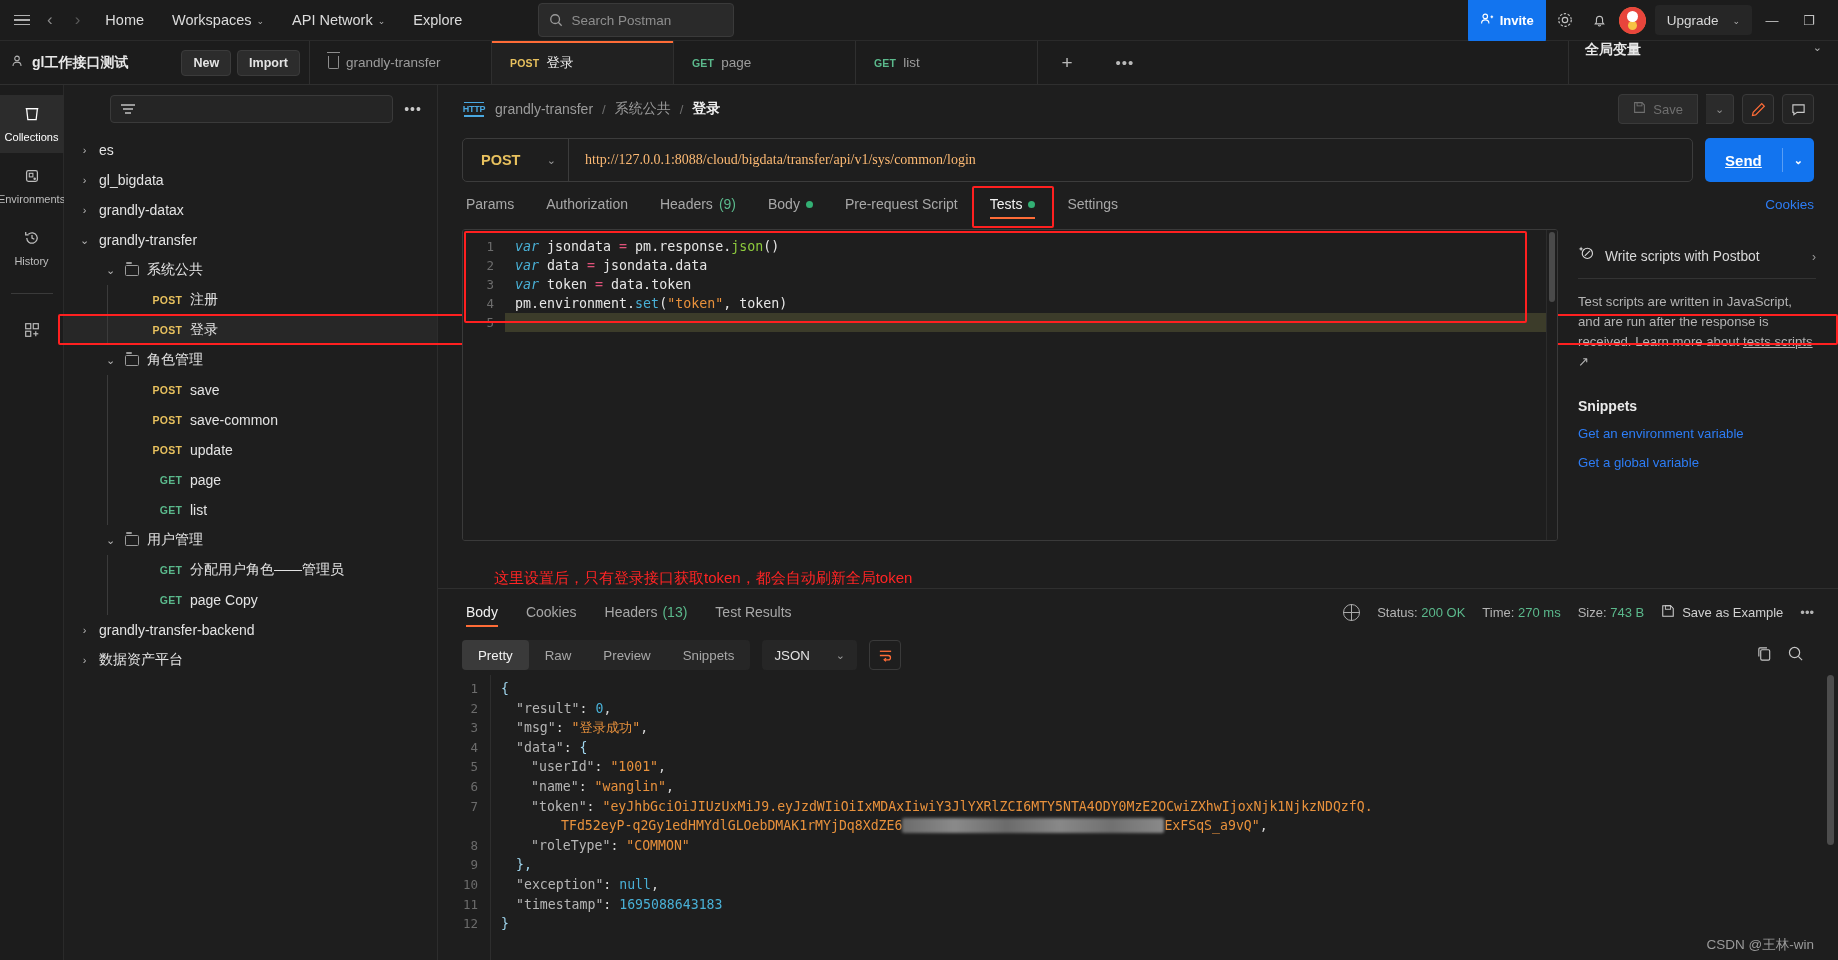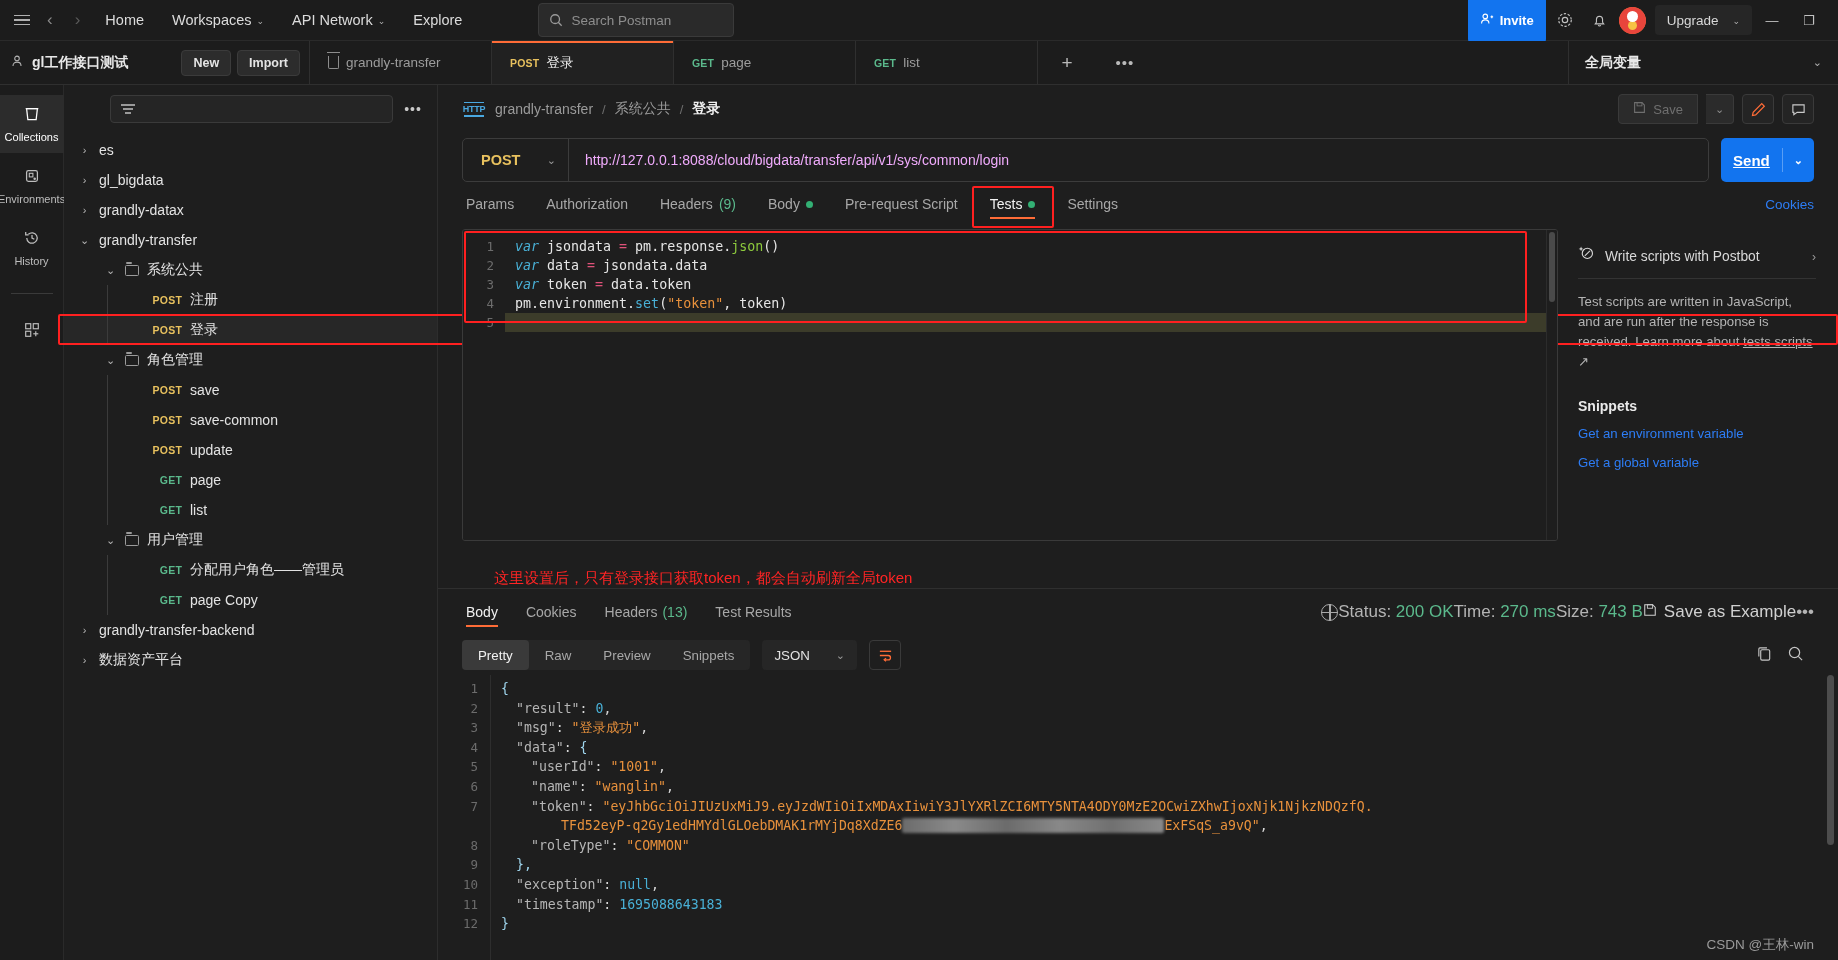--- a/index.html
+++ b/index.html
@@ -67,21 +67,21 @@
     border-right: 1px solid #2f2f2f; font-size: 13.5px; color: #9d9d9d; position: relative;
   }
   .rtab.active { background: #212121; color: #e9e9e9; }
   .rtab.active:before { content:""; position:absolute; top:0; left:0; right:0; height:2px; background:#ff6c37; }
   .meth { font-size: 10.5px; font-weight: bold; letter-spacing: .2px; }
   .meth.post { color: #e8c15e; }
   .meth.get  { color: #5bb98c; }
   .tab-plus { width: 58px; display: flex; align-items: center; justify-content: center; color: #b9b9b9; font-size: 19px; }
   .tab-dots { width: 58px; display: flex; align-items: center; justify-content: center; color: #b9b9b9; font-size: 15px; letter-spacing: 1px;}
   .envsel {
-    width: 270px; border-left: 1px solid #2f2f2f; display: flex; align-items: center; justify-content: space-between;
+    width: 270px; border-left: 1px solid #2f2f2f; display: flex; align-items: flex-start; justify-content: space-between;
     padding: 0 16px; color: #e8e8e8; font-size: 14px; font-weight: bold;
   }
   .envsel .caret2 { color: #b0b0b0; font-size: 11px; font-weight: normal; }
   .trashicon { width: 11px; height: 13px; border: 1.4px solid #8d8d8d; border-top: none; border-radius: 0 0 2px 2px; position: relative; }
   .trashicon:before { content:""; position:absolute; top:-4px; left:-2.4px; width: 13px; height: 1.4px; background:#8d8d8d; }
 
   
   .mainrow { flex: 1; display: flex; min-height: 0; }
 
   
@@ -130,24 +130,24 @@
              display: flex; align-items: center; justify-content: center; color: #8e8e8e; font-size: 11px; }
   .sqbtn { width: 32px; height: 30px; border: 1px solid #3a3a3a; border-radius: 4px; display: flex; align-items: center;
            justify-content: center; color: #c9c9c9; font-size: 14px; background: #242424; }
   .sqbtn.accent { color: #ff6c37; }
 
   .urlrow { display: flex; align-items: center; gap: 12px; padding: 5px 24px 0 24px; }
   .urlbox { flex: 1; height: 44px; background: #1e1e1e; border: 1px solid #3c3c3c; border-radius: 5px; display: flex; align-items: center; }
   .methsel { width: 106px; height: 100%; display: flex; align-items: center; justify-content: space-between;
              padding: 0 12px 0 18px; color: #e8c15e; font-size: 14.5px; font-weight: bold; border-right: 1px solid #3c3c3c; }
   .methsel .c { color: #9a9a9a; font-size: 11px; font-weight: normal; }
-  .urltext { padding-left: 16px; color: #f0abfc; font-size: 14px; font-family: Liberation Sans, sans-serif; }
+  .urltext { padding-left: 16px; color: #fdba74; font-size: 14px; font-family: Liberation Serif, serif; }
   .sendbtn { background: #1274ef; color: #fff; font-size: 15px; font-weight: bold; height: 44px; border-radius: 5px;
              display: flex; align-items: center; }
-  .sendbtn .lbl { padding: 0 12px; text-decoration: underline; }
+  .sendbtn .lbl { padding: 0 20px; text-decoration: underline; }
   .sendbtn .sep { width: 1px; height: 24px; background: rgba(255,255,255,.3); }
   .sendbtn .car { padding: 0 11px; font-size: 11px; }
 
   .reqtabs { display: flex; align-items: center; padding: 0 24px; height: 44px; gap: 0; position: relative; }
   .rq { font-size: 14px; color: #a8a8a8; padding: 0 16px; height: 44px; display: flex; align-items: center; gap: 6px; position: relative;}
   .rq:first-child{ padding-left:4px; }
   .rq.active { color: #f2f2f2; }
   .rq.active:after { content:""; position:absolute; left:16px; right:16px; bottom:7px; height: 2px; background:#ff6c37; }
   .dotg { width: 7px; height: 7px; border-radius: 50%; background: #33b074; }
   .cnt { color: #5bb98c; }
@@ -179,21 +179,21 @@
   .ph { color: #eaeaea; font-size: 14px; font-weight: bold; margin: 26px 0 12px; }
   .plink { color: #2d7df6; font-size: 13.2px; margin-bottom: 14px; display:block; }
 
   
   .respwrap { border-top: 1px solid #2f2f2f; display: flex; flex-direction: column; min-height: 0; height: 372px; position: relative;}
   .resptabs { height: 46px; display: flex; align-items: center; padding: 0 24px; }
   .rt { font-size: 14px; color: #a8a8a8; padding: 0 14px; height: 46px; display: flex; align-items: center; gap: 5px; position: relative;}
   .rt:first-child { padding-left: 4px; }
   .rt.active { color: #f2f2f2; }
   .rt.active:after { content:""; position:absolute; left:4px; right:14px; bottom:8px; height:2px; background:#ff6c37; }
-  .meta { margin-left: auto; display: flex; align-items: center; font-size: 17px; color: #b4b4b4; }
+  .meta { margin-left: auto; display: flex; align-items: center; gap: 17px; font-size: 13px; color: #b4b4b4; }
   .meta .g { color: #5bb98c; }
   .globe { width: 17px; height: 17px; border: 1.3px solid #a9a9a9; border-radius: 50%; position: relative; }
   .globe:before { content:""; position:absolute; left:7px; top:-1px; width:1.3px; height:17px; background:#a9a9a9;}
   .globe:after { content:""; position:absolute; top:7px; left:-1px; width:17px; height:1.3px; background:#a9a9a9;}
   .savex { display: flex; align-items: center; gap: 7px; color: #d0d0d0; }
   .viewrow { display: flex; align-items: center; gap: 12px; padding: 0 24px 0 24px; height: 40px; }
   .segs { display: flex; background: #262626; border-radius: 4px; height: 30px; align-items: center; }
   .seg { font-size: 13.3px; color: #a8a8a8; padding: 0 16px; height: 30px; display: flex; align-items: center; }
   .seg.on { background: #3a3a3a; color: #f2f2f2; border-radius: 4px; }
   .jsonsel { background: #262626; border-radius: 4px; height: 30px; display: flex; align-items: center; gap: 26px;

